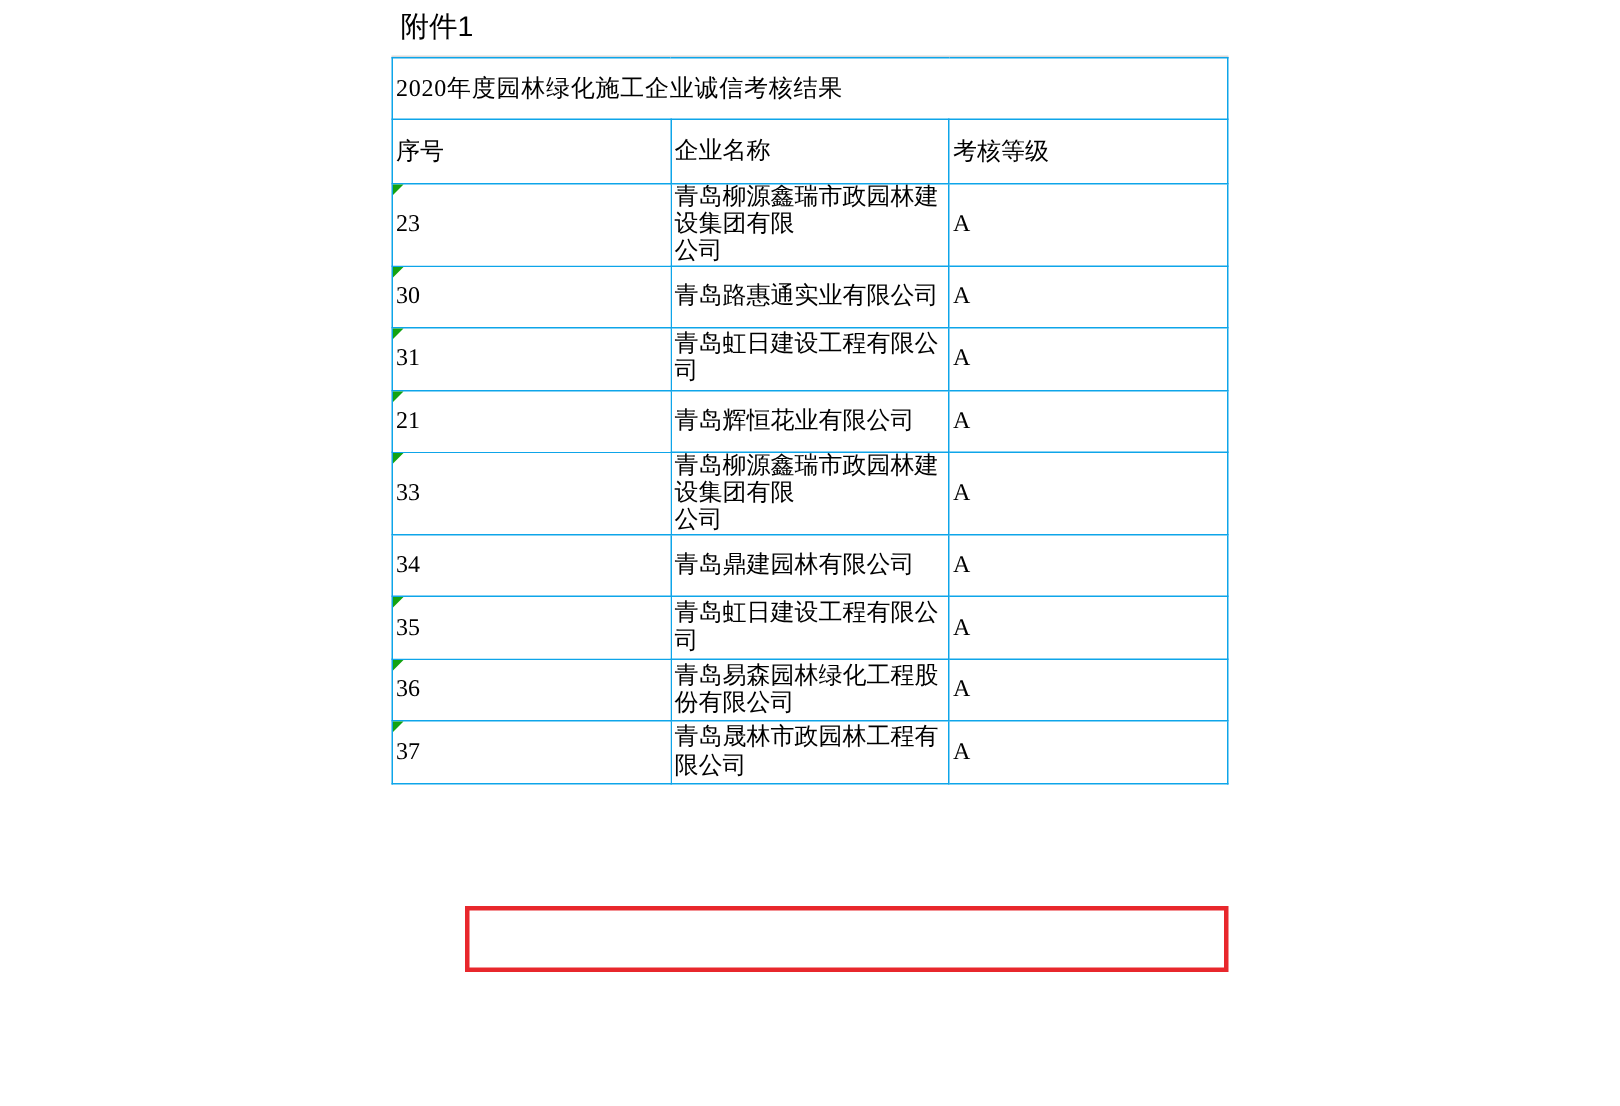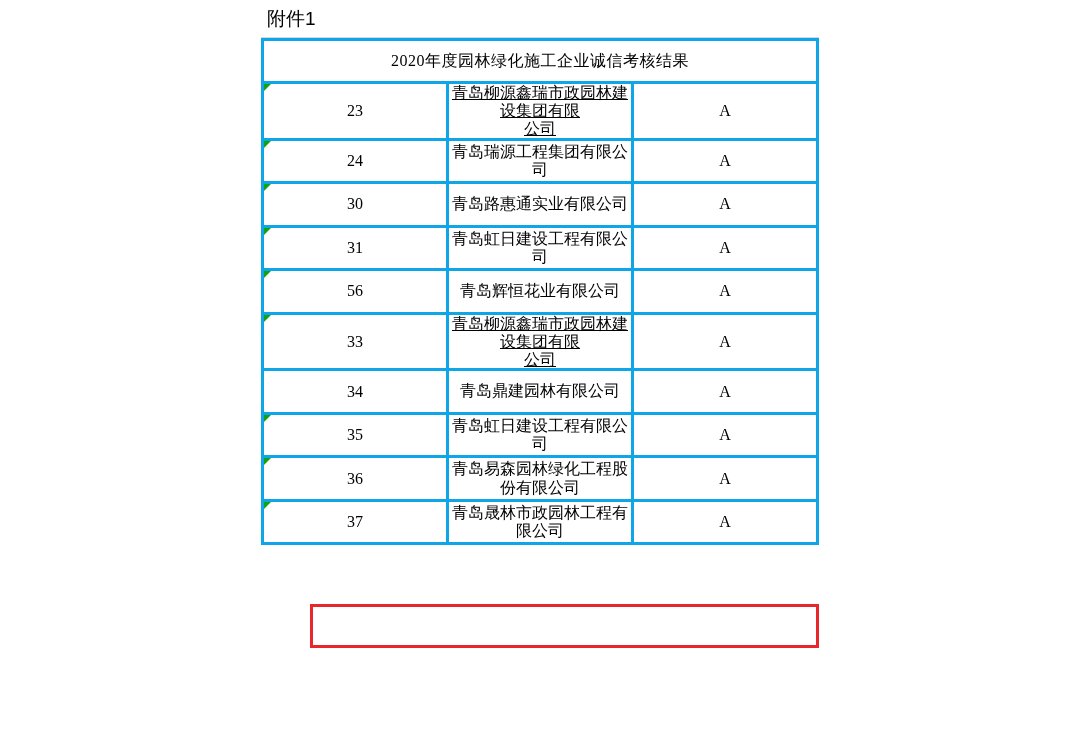--- a/index.html
+++ b/index.html
@@ -36,22 +36,22 @@
     color: #000;
     border-bottom: 1px solid #d9d9d9;
     box-sizing: border-box;
   }
   table.result-table {
     border-collapse: collapse;
     width: 558px;
     table-layout: fixed;
   }
   table.result-table td {
-    border: 3px solid #0ea5e9;
-    text-align: center;
+    border: 1px solid #0ea5e9;
+    text-align: left;
     vertical-align: middle;
     font-size: 16px;
     font-family: "Liberation Serif", "DejaVu Serif", serif;
     padding: 0 2px;
     background: #ffffff;
   }
   td.title-cell {
     border: none;
     border-bottom: 1px solid #000;
     height: 40px;
@@ -67,21 +67,20 @@
   }
   tr.data-row td {
     height: 40.5px;
   }
   td.col-no { width: 56px; }
   td.col-name { width: 378px; line-height: 1.15; }
   td.col-grade { width: 124px; }
   .two-line {
     display: block;
     line-height: 1.12;
-    text-decoration: underline;
   }
   
   .marker-cell {
     position: relative;
   }
   .marker-cell::before {
     content: "";
     position: absolute;
     left: 0;
     top: 0;
@@ -109,47 +108,47 @@
 
     <div class="attachment-title">附件1</div>
 
     <table class="result-table">
       <tbody>
         <tr>
           <td class="title-cell" colspan="3">
             <span class="title-inner">2020年度园林绿化施工企业诚信考核结果</span>
           </td>
         </tr>
+        <tr class="header-row">
+          <td class="col-no">序号</td>
+          <td class="col-name">企业名称</td>
+          <td class="col-grade">考核等级</td>
+        </tr>
       </tbody>
       <tbody id="rows-body">
           <tr class="data-row">
             <td class="col-no marker-cell">23</td>
             <td class="col-name clip-bottom">
               <span class="two-line">青岛柳源鑫瑞市政园林建设集团有限</span>
               <span class="two-line">公司</span>
             </td>
-            <td class="col-grade">A</td>
-          </tr>
-          <tr class="data-row">
-            <td class="col-no marker-cell">24</td>
-            <td class="col-name">青岛瑞源工程集团有限公司</td>
             <td class="col-grade">A</td>
           </tr>
           <tr class="data-row">
             <td class="col-no marker-cell">30</td>
             <td class="col-name">青岛路惠通实业有限公司</td>
             <td class="col-grade">A</td>
           </tr>
           <tr class="data-row">
             <td class="col-no marker-cell">31</td>
             <td class="col-name">青岛虹日建设工程有限公司</td>
             <td class="col-grade">A</td>
           </tr>
           <tr class="data-row">
-            <td class="col-no marker-cell">56</td>
+            <td class="col-no marker-cell">21</td>
             <td class="col-name">青岛辉恒花业有限公司</td>
             <td class="col-grade">A</td>
           </tr>
           <tr class="data-row">
             <td class="col-no marker-cell">33</td>
             <td class="col-name clip-bottom">
               <span class="two-line">青岛柳源鑫瑞市政园林建设集团有限</span>
               <span class="two-line">公司</span>
             </td>
             <td class="col-grade">A</td>

